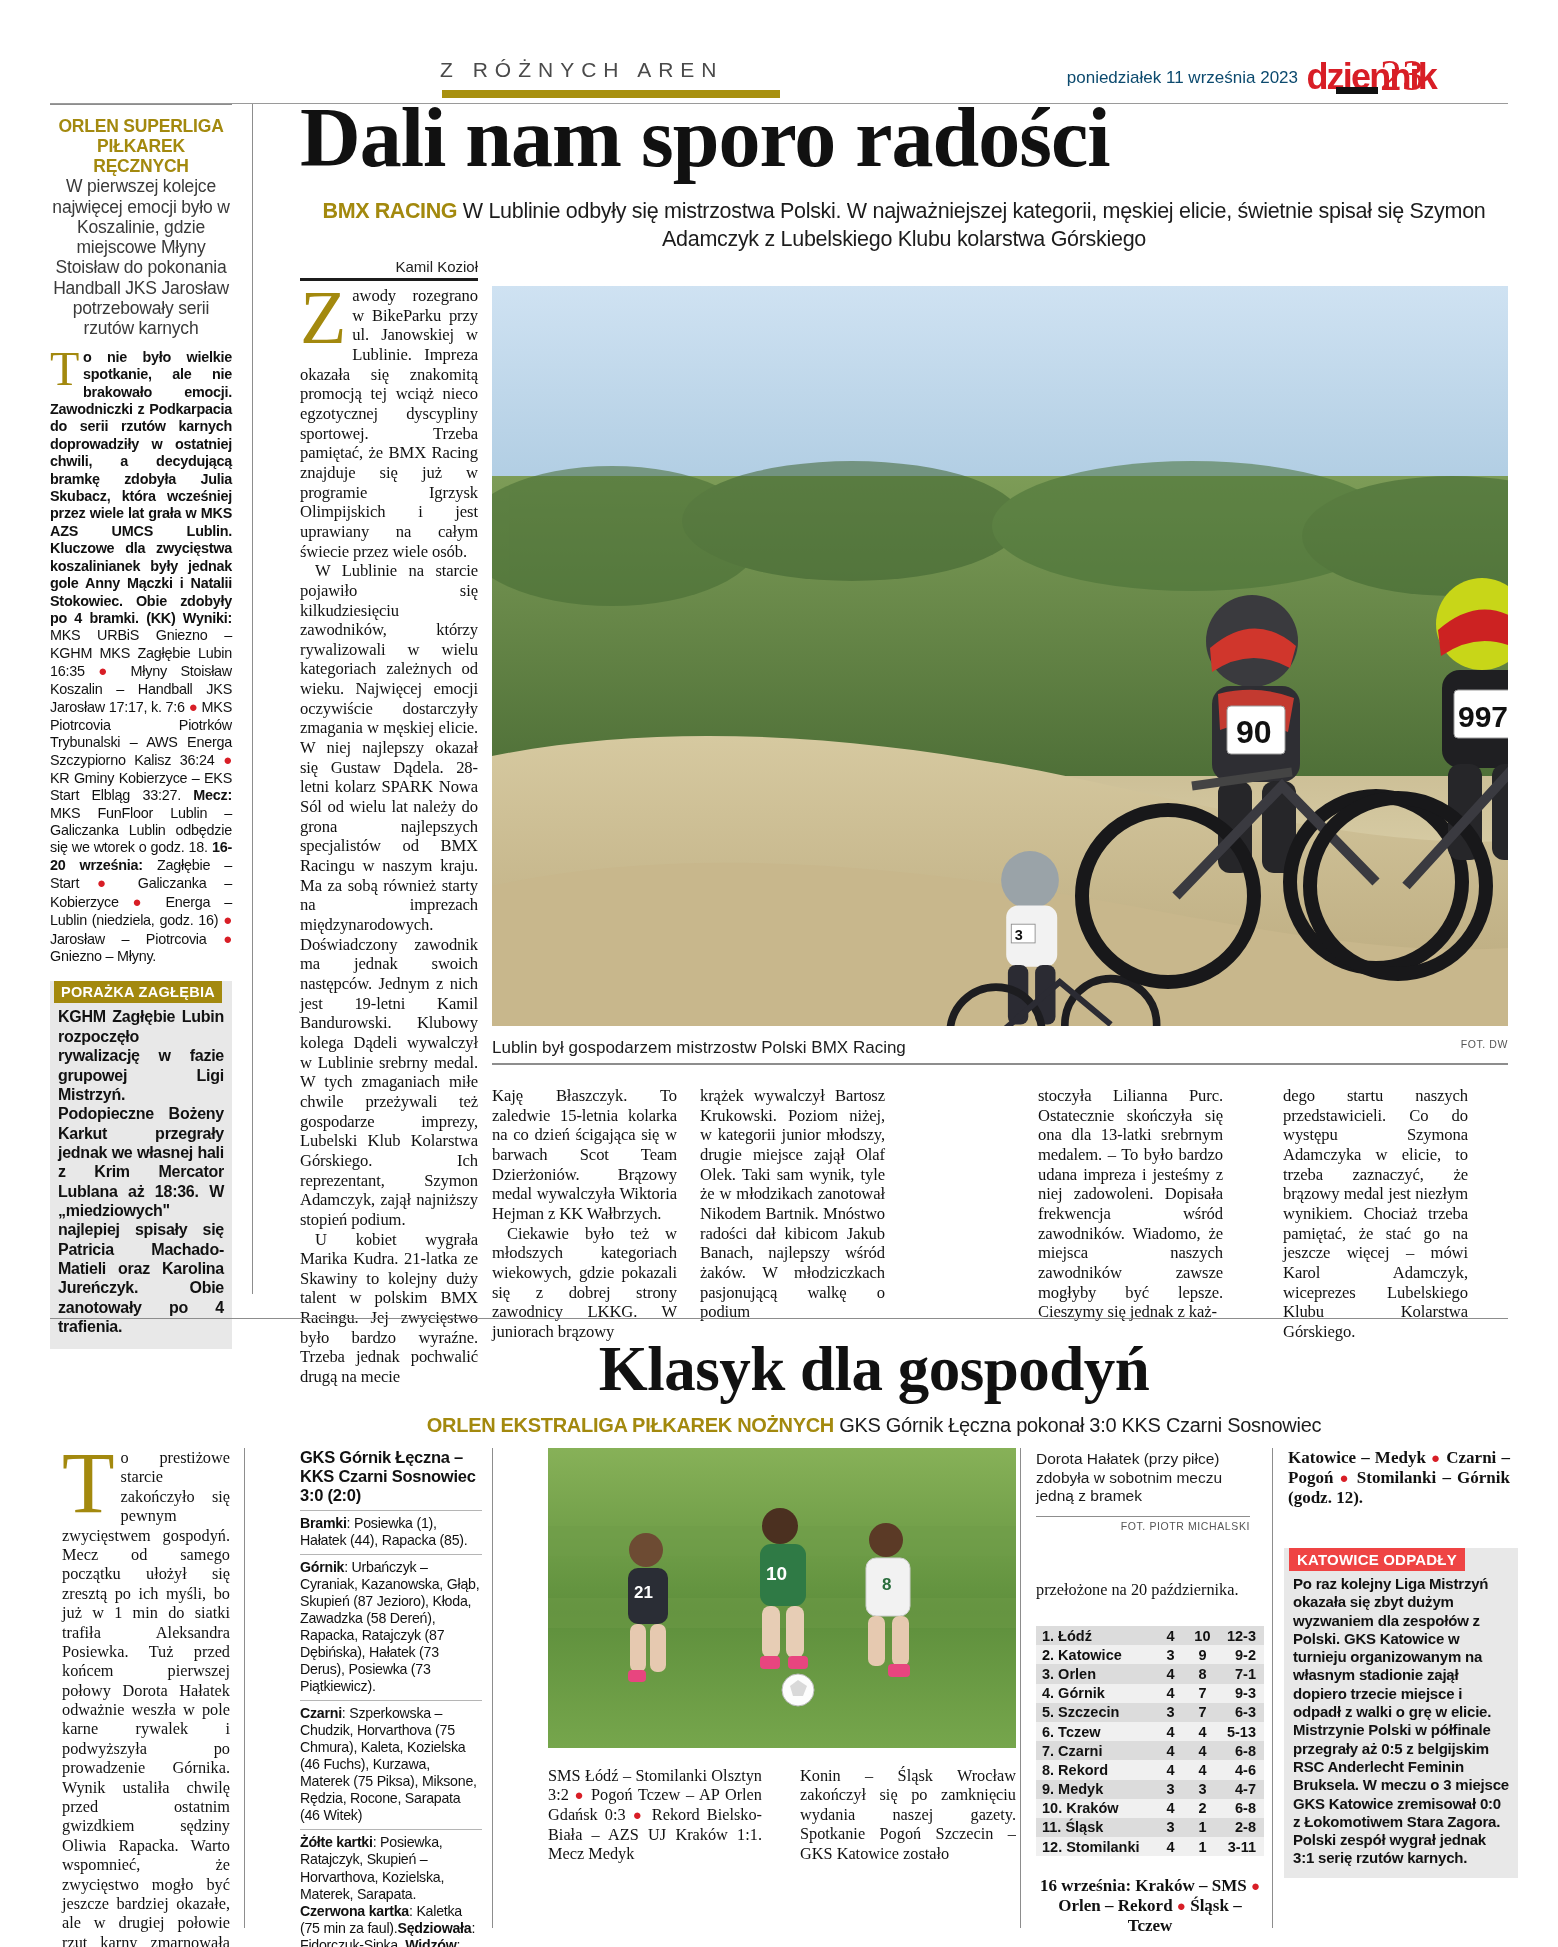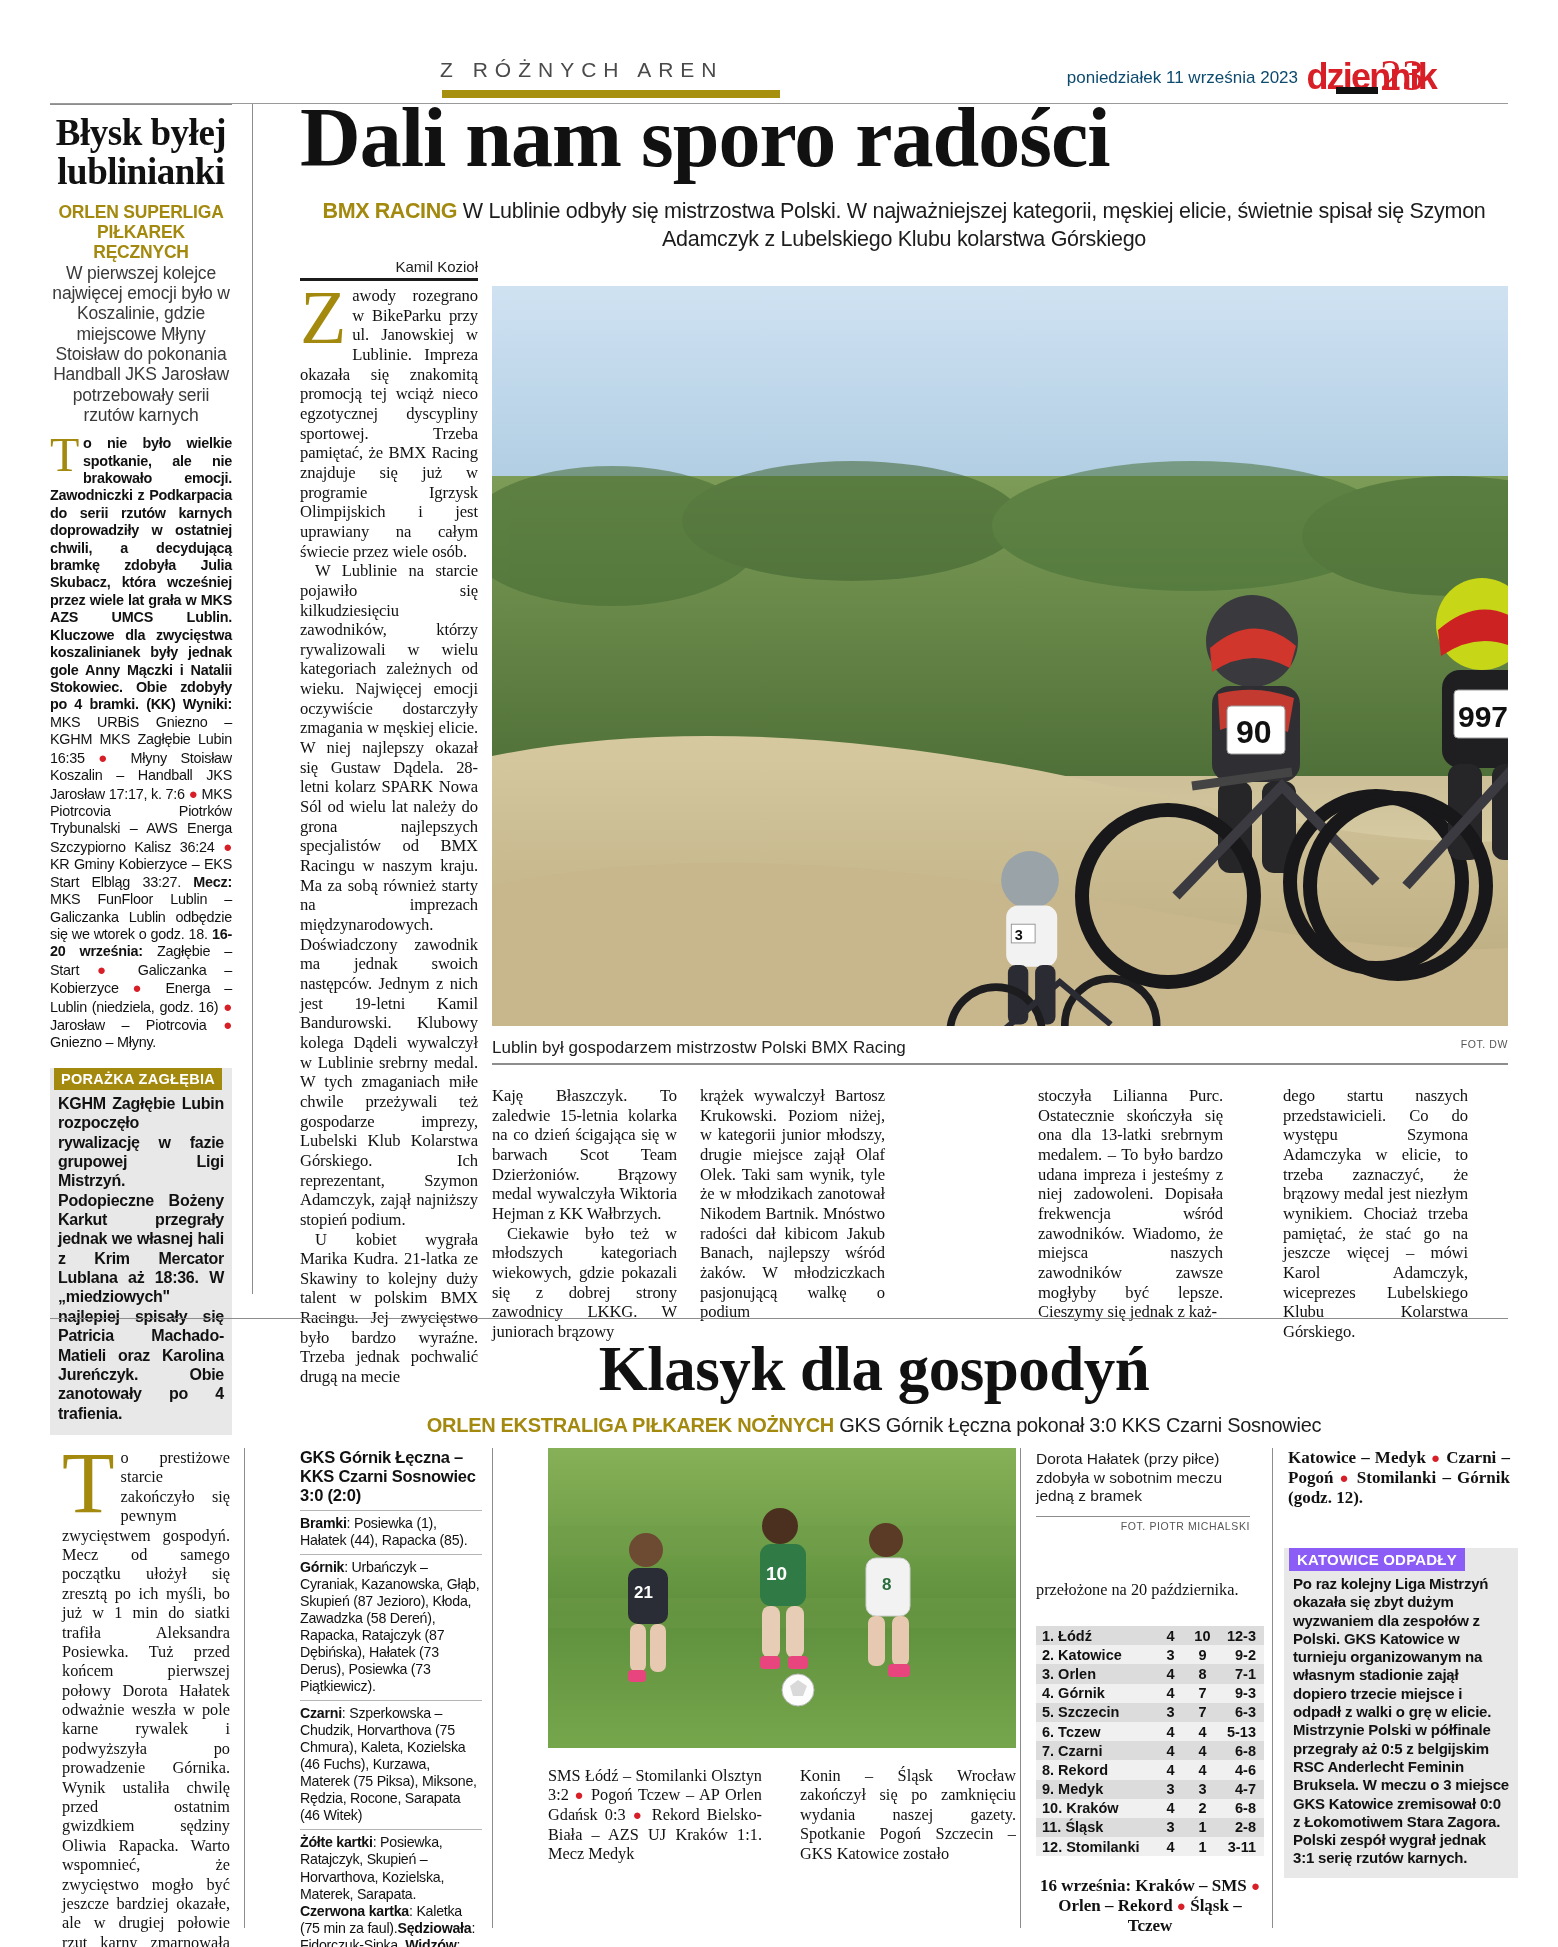--- a/index.html
+++ b/index.html
@@ -167,21 +167,21 @@
   .lineup { position:absolute; width:182px; font-family:"Liberation Sans", sans-serif;
             font-size:14.2px; line-height:1.2; letter-spacing:-0.25px; text-align:left;}
   .lineup .hd { font-weight:bold; font-size:16.5px; line-height:1.15; }
   .lineup .seg { margin-top:5px; padding-top:4px; border-top:1px solid #b5b5b5; }
   .lineup .lbl { font-weight:bold; }
 
   .sb2-box {
     position:absolute; background:#e8e8e8; width:234px; padding:0 0 10px 0;
   }
   .sb2-box-head {
-    display:inline-block; background:#8b5cf6; color:#fff; font-weight:bold;
+    display:inline-block; background:#ef4444; color:#fff; font-weight:bold;
     font-size:15px; padding:3px 8px; margin:0 0 4px 5px; letter-spacing:0.2px;
   }
   .sb2-box-body {
     font-size:15px; line-height:1.22; font-weight:bold; padding:0 9px;
     text-align:left; letter-spacing:-0.2px; font-family:"Liberation Sans", sans-serif;
   }
 
   
   .ph1 { background:
      linear-gradient(180deg,#cfe0ef 0%,#b9d2e6 18%,#8fae79 30%,#6e8f52 43%,#5d7f45 50%,#c9bb92 62%,#d8cda6 78%,#cfc299 100%); }
@@ -199,21 +199,20 @@
     <div class="section-kicker-underline"></div>
     <div class="dateline">poniedziałek 11 września 2023</div>
     <div class="brand-wrap">
       <span class="brand-word">dziennik</span>
       <span class="page-no">23</span>
     </div>
   </div>
 
   <div class="sidebar">
     <div class="sb-rule"></div>
-    <div class="sb-title">Błysk byłej lublinianki</div>
     <div class="sb-lead-head">ORLEN SUPERLIGA PIŁKAREK RĘCZNYCH</div>
     <div class="sb-lead">W pierwszej kolejce najwięcej emocji było w Koszalinie, gdzie miejscowe Młyny Stoisław do pokonania Handball JKS Jarosław potrzebowały serii rzutów karnych</div>
 
     <div class="sb-body">
       <span class="dropcap">T</span><span>o nie było wielkie spotkanie, ale nie brakowało emocji. Zawodniczki z Podkarpacia do serii rzutów karnych doprowadziły w ostatniej chwili, a decydującą bramkę zdobyła Julia Skubacz, która wcześniej przez wiele lat grała w MKS AZS UMCS Lublin. Kluczowe dla zwycięstwa koszalinianek były jednak gole Anny Mączki i Natalii Stokowiec. Obie zdobyły po 4 bramki. </span><span>(KK)</span>
       <span>Wyniki:</span><span class="reg"> MKS URBiS Gniezno – KGHM MKS Zagłębie Lubin 16:35 </span><span class="dot">●</span><span class="reg"> Młyny Stoisław Koszalin – Handball JKS Jarosław 17:17, k. 7:6 </span><span class="dot">●</span><span class="reg"> MKS Piotrcovia Piotrków Trybunalski – AWS Energa Szczypiorno Kalisz 36:24 </span><span class="dot">●</span><span class="reg"> KR Gminy Kobierzyce – EKS Start Elbląg 33:27. </span><span>Mecz:</span><span class="reg"> MKS FunFloor Lublin – Galiczanka Lublin odbędzie się we wtorek o godz. 18.</span>
       <span>16-20 września:</span><span class="reg"> Zagłębie – Start </span><span class="dot">●</span><span class="reg"> Galiczanka – Kobierzyce </span><span class="dot">●</span><span class="reg"> Energa – Lublin (niedziela, godz. 16) </span><span class="dot">●</span><span class="reg"> Jarosław – Piotrcovia </span><span class="dot">●</span><span class="reg"> Gniezno – Młyny.</span>
     </div>
 
     <div class="sb-box">

